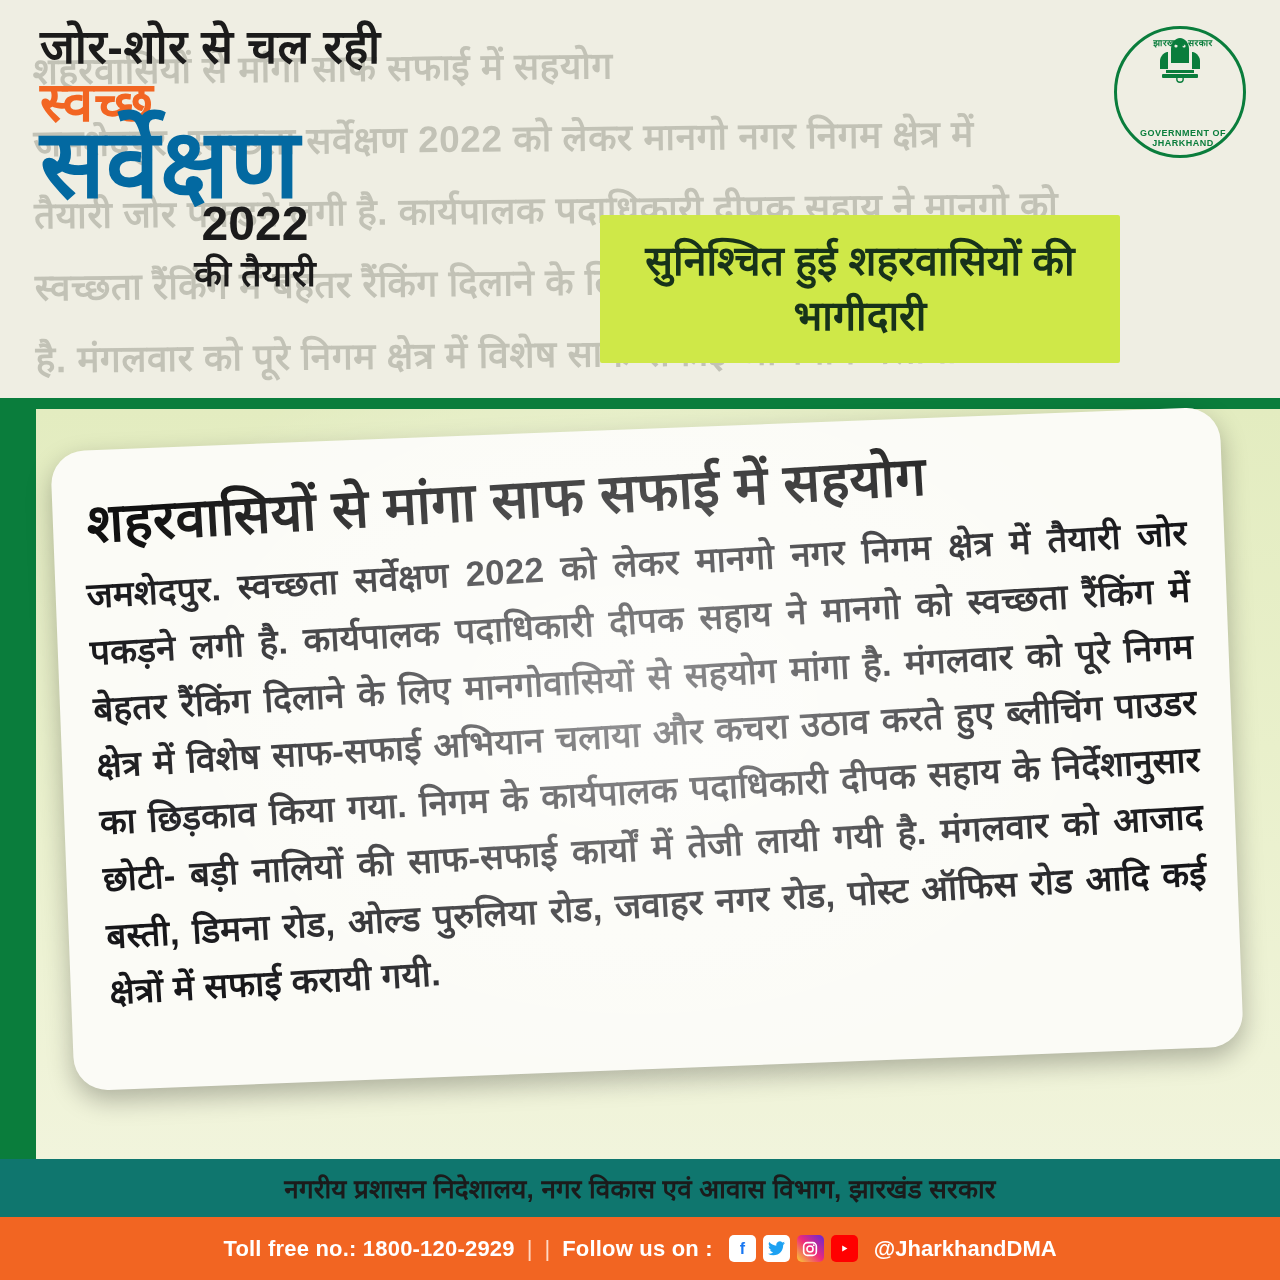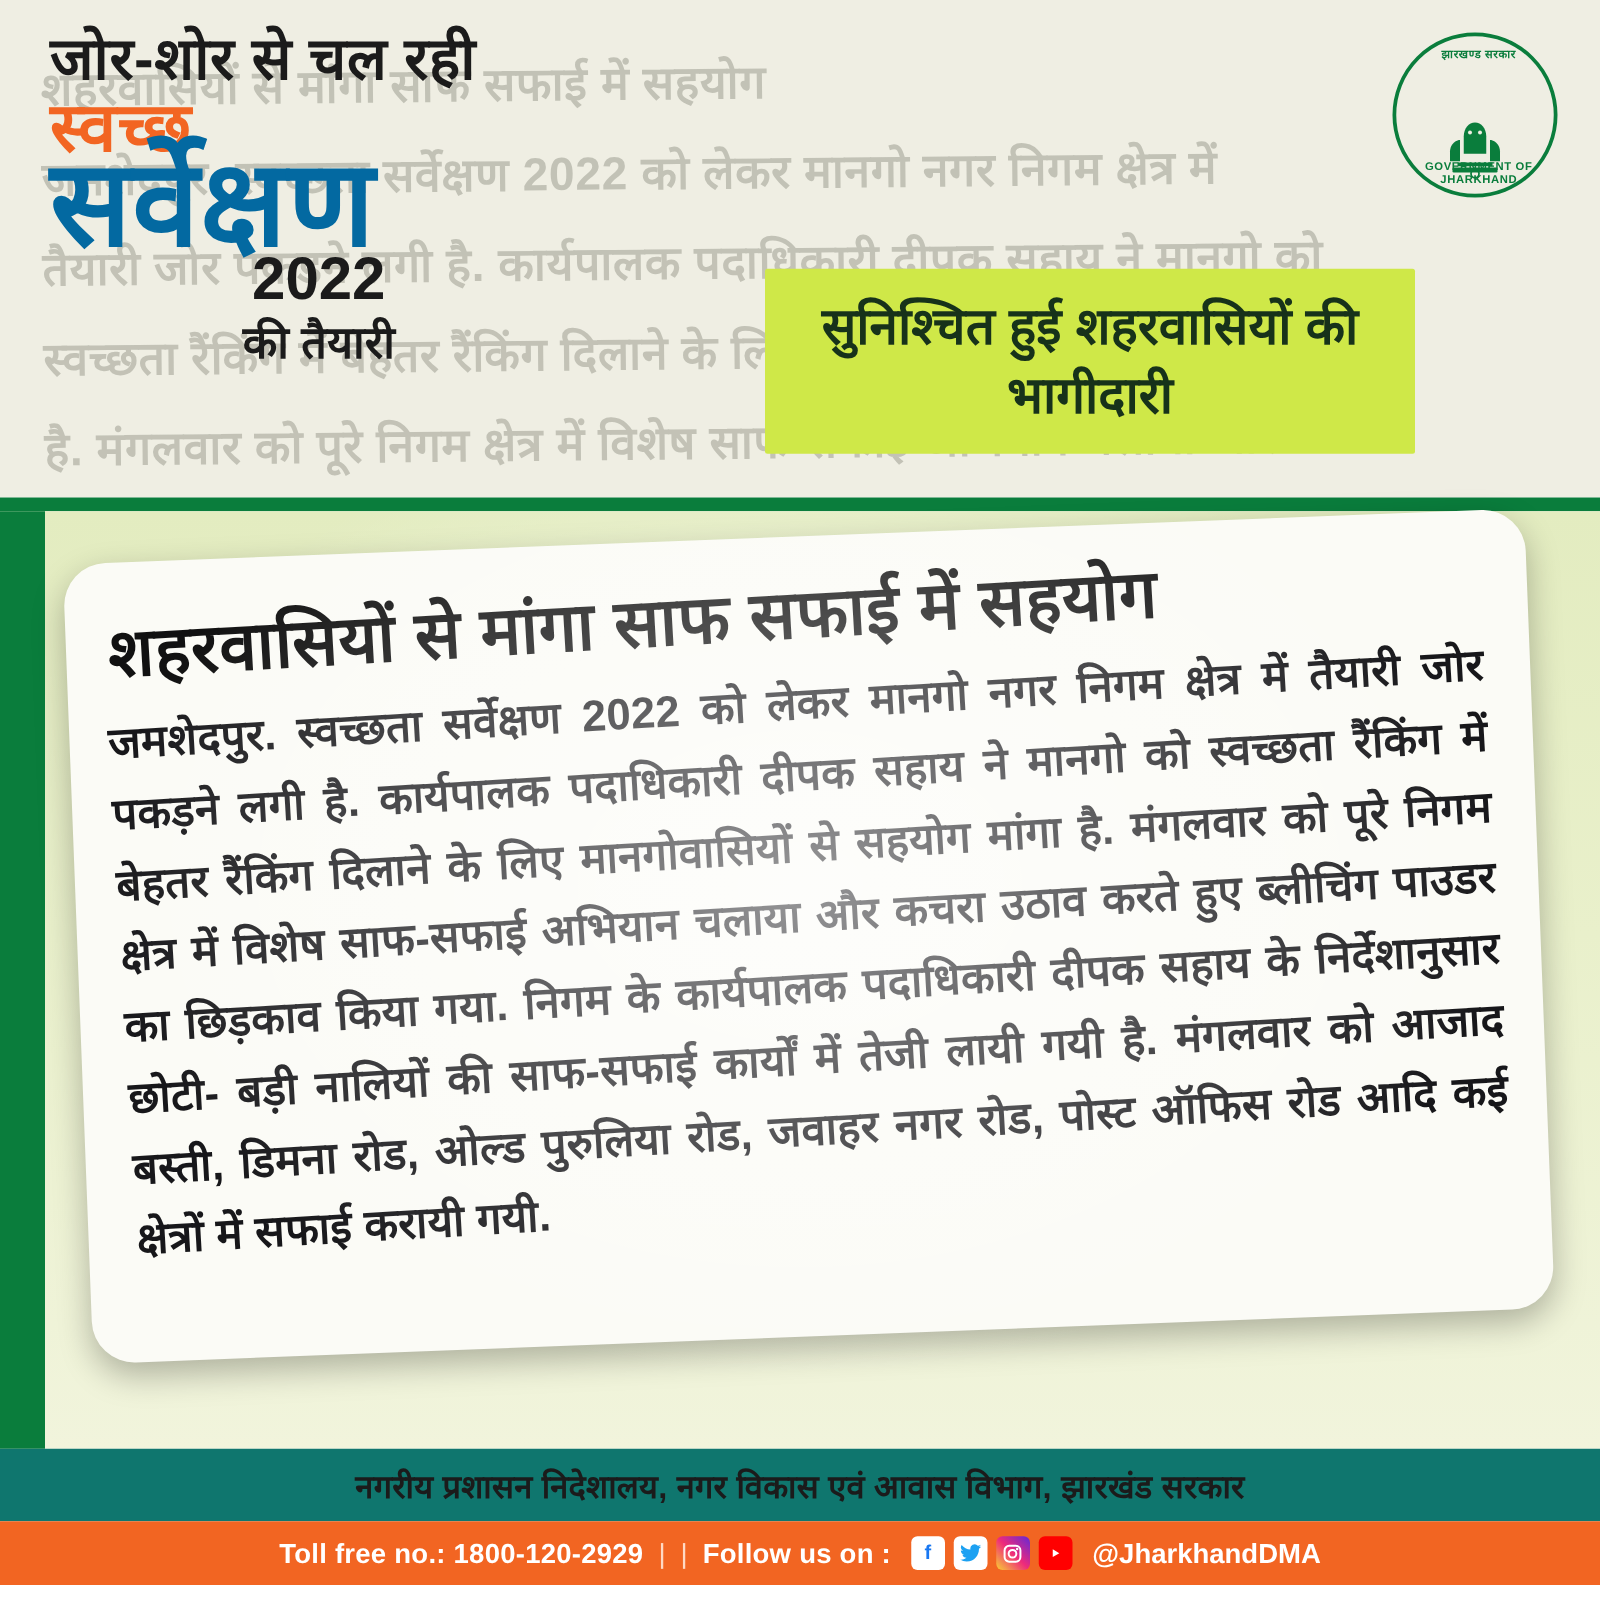--- a/index.html
+++ b/index.html
@@ -67,34 +67,33 @@
     font-size:36px;font-weight:800;color:#1b1b1b;
     text-align:center;width:430px;margin-top:2px;
   }
 
   .hdr-right{
     position:absolute;left:600px;top:215px;width:520px;height:148px;
     background:#cfe848;
     display:flex;align-items:center;justify-content:center;
     text-align:center;
     border-radius:2px;
-    margin-left:12px;
   }
   .hdr-right span{
     font-size:41px;font-weight:800;color:#17321a;line-height:1.35;
   }
 
   
   .emblem{
     position:absolute;right:34px;top:26px;width:132px;height:132px;
     border-radius:50%;
     background:#efeee3;
     border:3px solid #0a7d3c;
     box-sizing:border-box;
-    display:flex;align-items:center;justify-content:flex-end;
+    display:flex;align-items:center;justify-content:flex-start;
     flex-direction:column;
   }
   .emblem .ring-txt-top,.emblem .ring-txt-bot{
     position:absolute;left:0;width:132px;text-align:center;
     font-size:9px;font-weight:700;color:#0a7d3c;letter-spacing:.5px;
   }
   .emblem .ring-txt-top{top:7px;}
   .emblem .ring-txt-bot{bottom:7px;}
   .emblem .lion{
     width:62px;height:66px;
@@ -148,21 +147,21 @@
   
   .foot-dept{
     position:absolute;left:0;top:1159px;width:1280px;height:58px;
     background:#0f766e;
     display:flex;align-items:center;justify-content:center;
   }
   .foot-dept span{
     font-size:26px;font-weight:800;color:#1b1b1b;letter-spacing:.2px;
   }
   .foot-contact{
-    position:absolute;left:0;top:1217px;width:1280px;height:51px;
+    position:absolute;left:0;top:1217px;width:1280px;height:63px;
     background:#f26522;
     display:flex;align-items:center;justify-content:center;gap:12px;
   }
   .foot-contact .txt{
     font-size:22px;font-weight:700;color:#ffffff;letter-spacing:.2px;
   }
   .sep{color:#ffd9c4;font-weight:400;font-size:22px;}
   .social{display:flex;align-items:center;gap:7px;margin:0 4px;}
   .sq{
     width:27px;height:27px;border-radius:5px;background:#fff;

